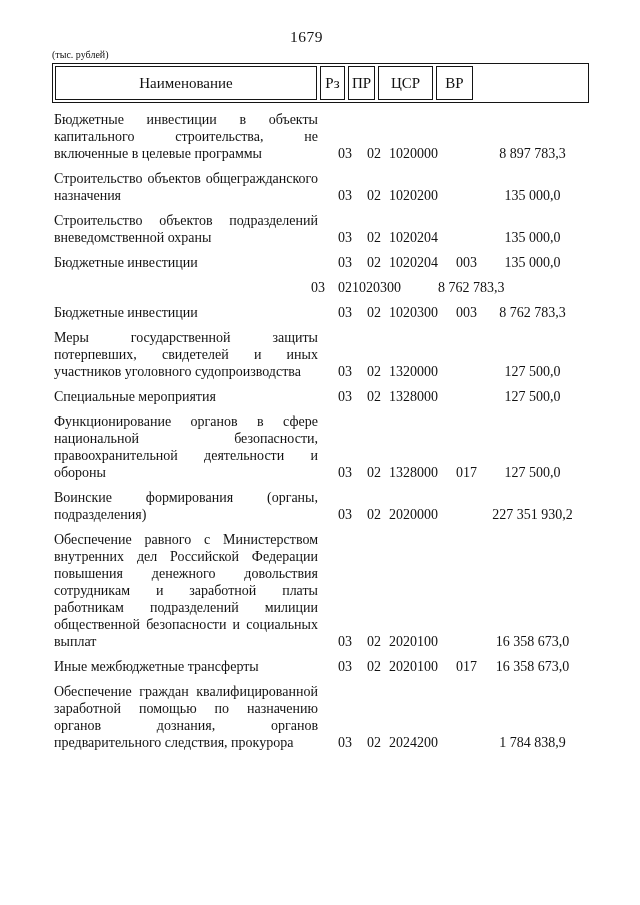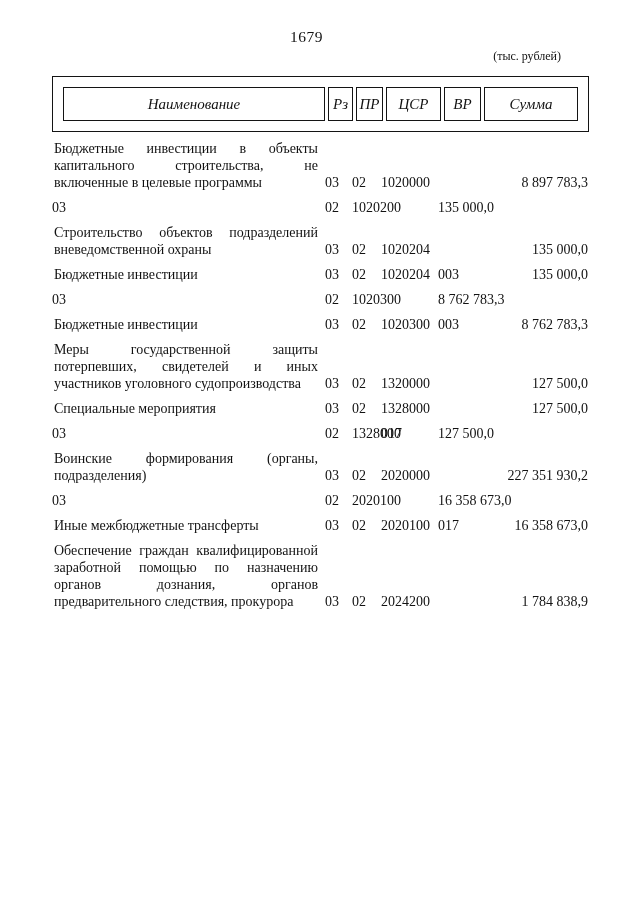--- a/index.html
+++ b/index.html
@@ -3,75 +3,75 @@
 <meta charset="utf-8">
 <style>
   html,body{margin:0;padding:0;background:#fff;}
   .page{
     width:612px;height:905px;box-sizing:border-box;
     padding:28px 51px 0 52px;
     font-family:"Liberation Serif","DejaVu Serif",serif;
     color:#121212;background:#fff;overflow:hidden;
   }
   .page-number{text-align:center;font-size:15.5px;letter-spacing:.5px;}
-  .units-note{text-align:right;font-size:12px;margin-top:3px;margin-bottom:12px;}
+  .units-note{font-size:10px;margin-top:3px;margin-bottom:3px;}
 
   
   .table-header{
     border:1.5px solid #141414;
-    padding:10px;width:537px;box-sizing:border-box;font-style:italic;
+    padding:2px;width:537px;box-sizing:border-box;
   }
   .header-grid{display:grid;grid-template-columns:262px 25px 27px 55px 37px 1fr;column-gap:3px;}
   .header-cell{
     border:1px solid #141414;height:32px;
     display:flex;align-items:center;justify-content:center;
     font-size:15px;
   }
 
   .table-body{margin-top:3px;}
   .data-row{
     display:grid;grid-template-columns:273px 27px 29px 57px 39px 112px;
     align-items:end;margin-top:8px;
     font-size:14px;line-height:17px;
   }
   .cell-name{text-align:justify;padding:0 7px 0 2px;}
-  .cell-rz,.cell-pr,.cell-csr,.cell-vr{text-align:left;white-space:nowrap;}
-  .cell-sum{text-align:right;white-space:nowrap;padding-right:1px;}
+  .cell-rz,.cell-pr,.cell-csr,.cell-vr{text-align:right;white-space:nowrap;}
+  .cell-sum{text-align:center;white-space:nowrap;padding-right:1px;}
 </style>
 </head>
 <body>
 
 <div class="page">
 
   <div class="page-number">1679</div>
 
   <div class="units-note">(тыс. рублей)</div>
 
   <div class="table-header">
     <div class="header-grid">
       <div class="header-cell">Наименование</div>
       <div class="header-cell">Рз</div>
       <div class="header-cell">ПР</div>
       <div class="header-cell">ЦСР</div>
       <div class="header-cell">ВР</div>
-      <div class="header-cell">Сумма</div>
     </div>
   </div>
 
   <div class="table-body">
   <div class="data-row">
     <div class="cell-name">Бюджетные инвестиции в объекты капитального строительства, не включенные в целевые программы</div>
     <div class="cell-rz">03</div>
     <div class="cell-pr">02</div>
     <div class="cell-csr">1020000</div>
     <div class="cell-vr"></div>
     <div class="cell-sum">8 897 783,3</div>
   </div>
 
   <div class="data-row">
+    <div class="cell-name">Строительство объектов общегражданского назначения</div>
     <div class="cell-rz">03</div>
     <div class="cell-pr">02</div>
     <div class="cell-csr">1020200</div>
     <div class="cell-vr"></div>
     <div class="cell-sum">135 000,0</div>
   </div>
 
   <div class="data-row">
     <div class="cell-name">Строительство объектов подразделений вневедомственной охраны</div>
     <div class="cell-rz">03</div>
@@ -119,37 +119,39 @@
   <div class="data-row">
     <div class="cell-name">Специальные мероприятия</div>
     <div class="cell-rz">03</div>
     <div class="cell-pr">02</div>
     <div class="cell-csr">1328000</div>
     <div class="cell-vr"></div>
     <div class="cell-sum">127 500,0</div>
   </div>
 
   <div class="data-row">
+    <div class="cell-name">Функционирование органов в сфере национальной безопасности, правоохранительной деятельности и обороны</div>
     <div class="cell-rz">03</div>
     <div class="cell-pr">02</div>
     <div class="cell-csr">1328000</div>
     <div class="cell-vr">017</div>
     <div class="cell-sum">127 500,0</div>
   </div>
 
   <div class="data-row">
     <div class="cell-name">Воинские формирования (органы, подразделения)</div>
     <div class="cell-rz">03</div>
     <div class="cell-pr">02</div>
     <div class="cell-csr">2020000</div>
     <div class="cell-vr"></div>
     <div class="cell-sum">227 351 930,2</div>
   </div>
 
   <div class="data-row">
+    <div class="cell-name">Обеспечение равного с Министерством внутренних дел Российской Федерации повышения денежного довольствия сотрудникам и заработной платы работникам подразделений милиции общественной безопасности и социальных выплат</div>
     <div class="cell-rz">03</div>
     <div class="cell-pr">02</div>
     <div class="cell-csr">2020100</div>
     <div class="cell-vr"></div>
     <div class="cell-sum">16 358 673,0</div>
   </div>
 
   <div class="data-row">
     <div class="cell-name">Иные межбюджетные трансферты</div>
     <div class="cell-rz">03</div>

